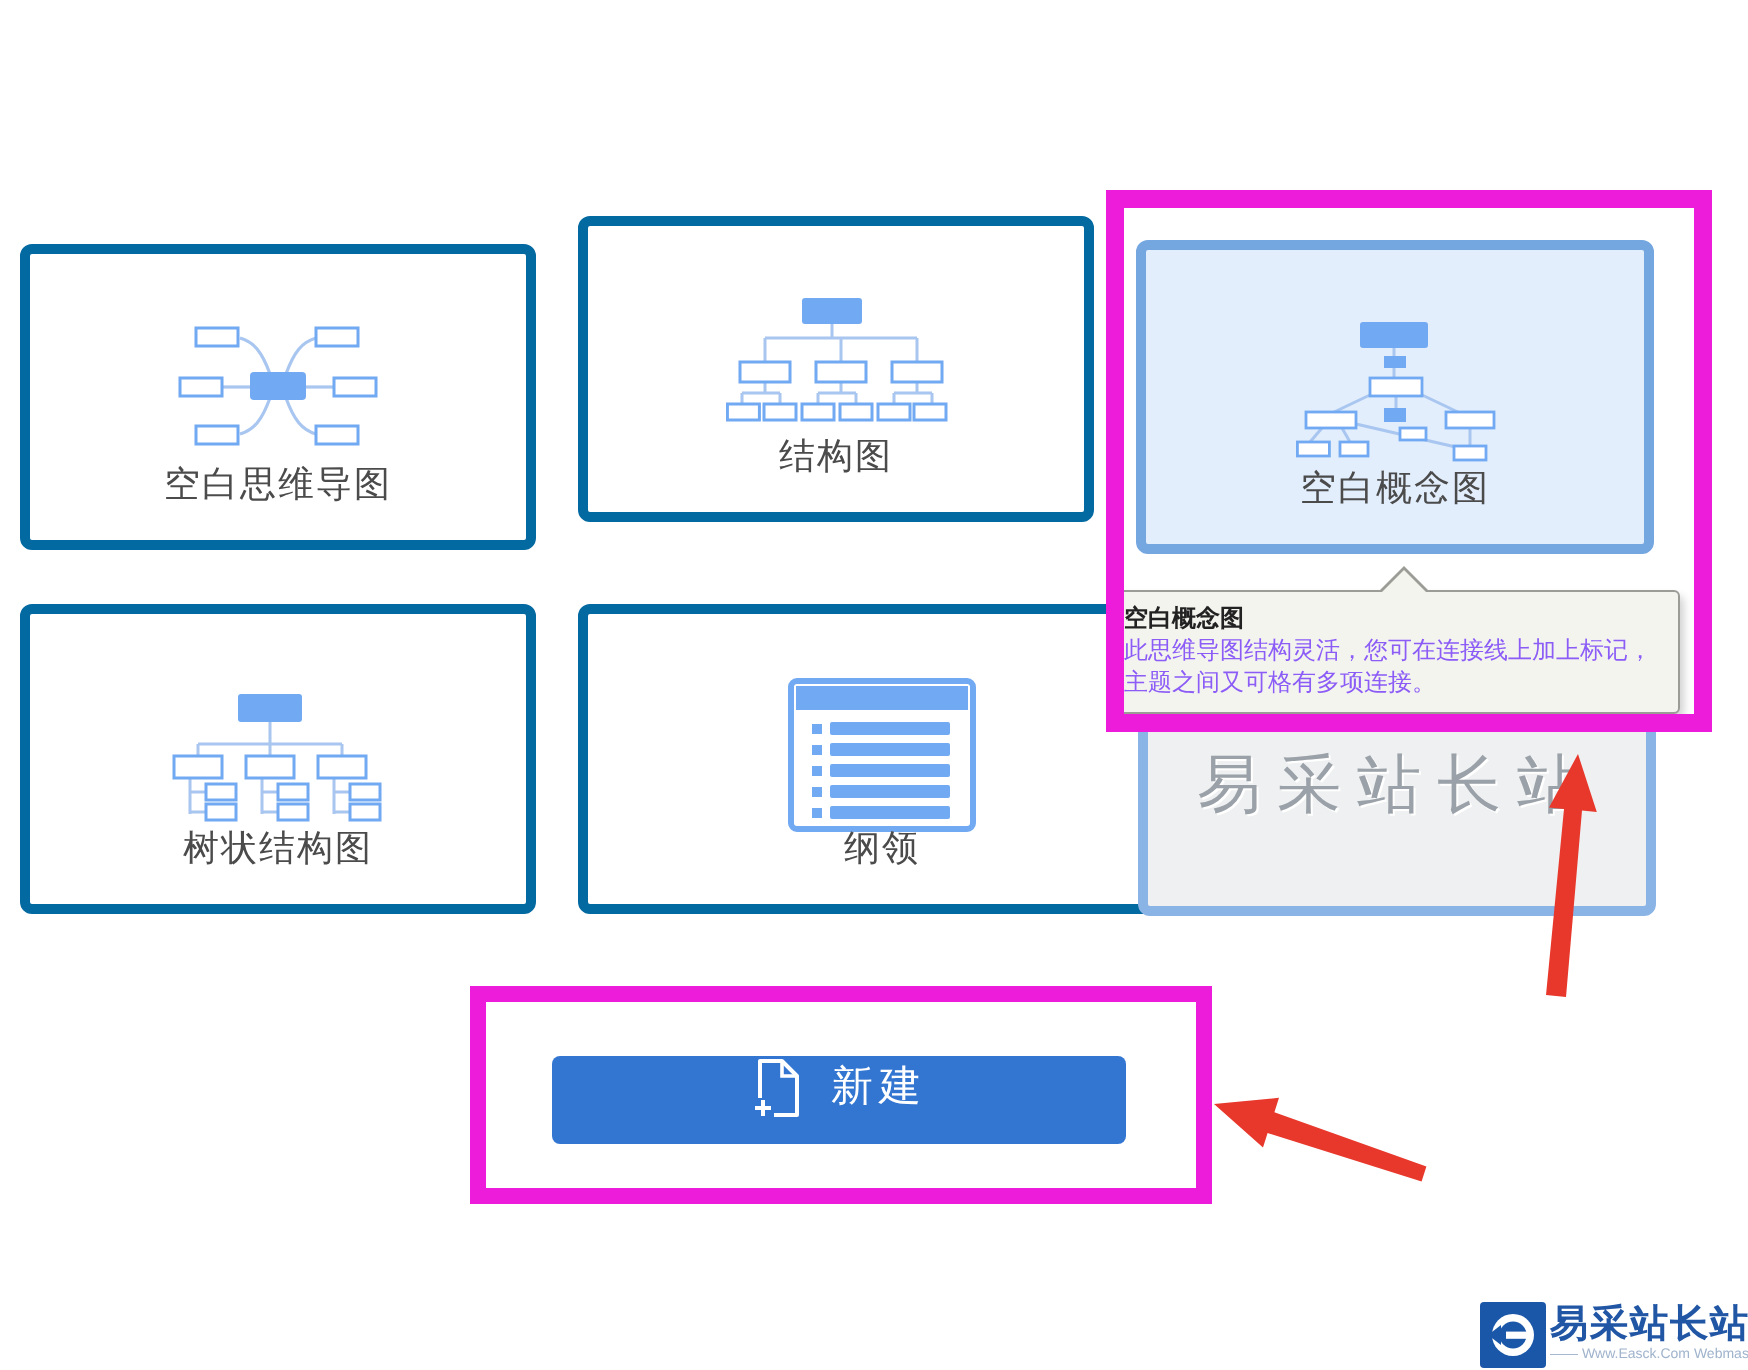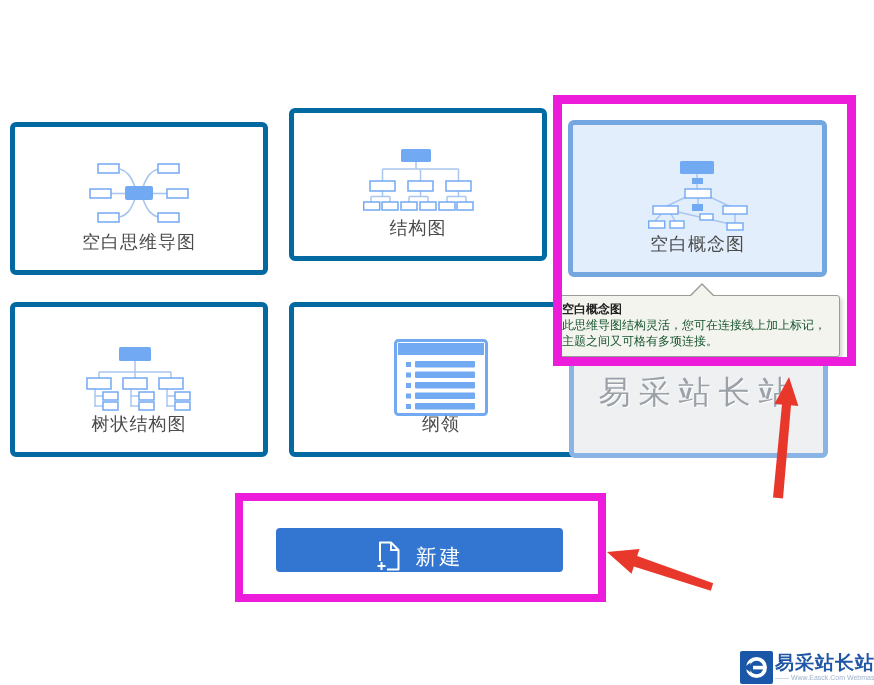--- a/index.html
+++ b/index.html
@@ -32,40 +32,40 @@
     text-shadow:1px 1px 0 #ffffff;
   }
   
   .tooltip{
     position:absolute;left:556px;top:295px;width:284px;box-sizing:border-box;
     background:#f4f4ef;border:1px solid #9c9c97;border-radius:3px;
     padding:5px 8px 7px 5px;z-index:30;
     box-shadow:2px 3px 4px rgba(0,0,0,0.18);
   }
   .tooltip-title{font-size:12px;font-weight:bold;color:#222;line-height:16px;}
-  .tooltip-body{font-size:12px;color:#14532d;line-height:16px;}
+  .tooltip-body{font-size:12px;color:#8b5cf6;line-height:16px;}
   .tooltip-caret{
     position:absolute;top:-13px;left:132px;width:0;height:0;
     border:13px solid transparent;border-top:none;
     border-bottom:13px solid #9c9c97;
   }
   .tooltip-caret::after{
     content:"";position:absolute;top:2px;left:-11.5px;width:0;height:0;
     border:11.5px solid transparent;border-top:none;
     border-bottom:11.5px solid #f4f4ef;
   }
   
   .hl-box{position:absolute;border:9px solid #ec1cda;box-sizing:border-box;z-index:40;pointer-events:none;}
   .hl-box-concept{left:553px;top:95px;width:303px;height:271px;}
   .hl-box-new{left:235px;top:493px;width:371px;height:109px;border-width:8px;}
   
   .new-button{
     position:absolute;left:276px;top:528px;width:287px;height:44px;
     background:#3376d2;border:none;border-radius:4px;cursor:pointer;
-    display:flex;align-items:flex-end;justify-content:center;gap:14px;z-index:10;
+    display:flex;align-items:flex-start;justify-content:center;gap:14px;z-index:10;
   }
   .new-button-label{color:#fff;font-size:21px;letter-spacing:3px;}
   
   .arrows{position:absolute;left:0;top:0;z-index:50;pointer-events:none;}
   
   .watermark{position:absolute;left:740px;top:651px;display:flex;align-items:flex-start;gap:2px;z-index:20;}
   .wm-text{display:flex;flex-direction:column;justify-content:center;}
   .wm-name{font-size:19px;font-weight:bold;color:#2156a5;line-height:23px;letter-spacing:1px;}
   .wm-tagline{font-size:7px;color:#9fb3cc;line-height:8px;white-space:nowrap;}
 </style>

